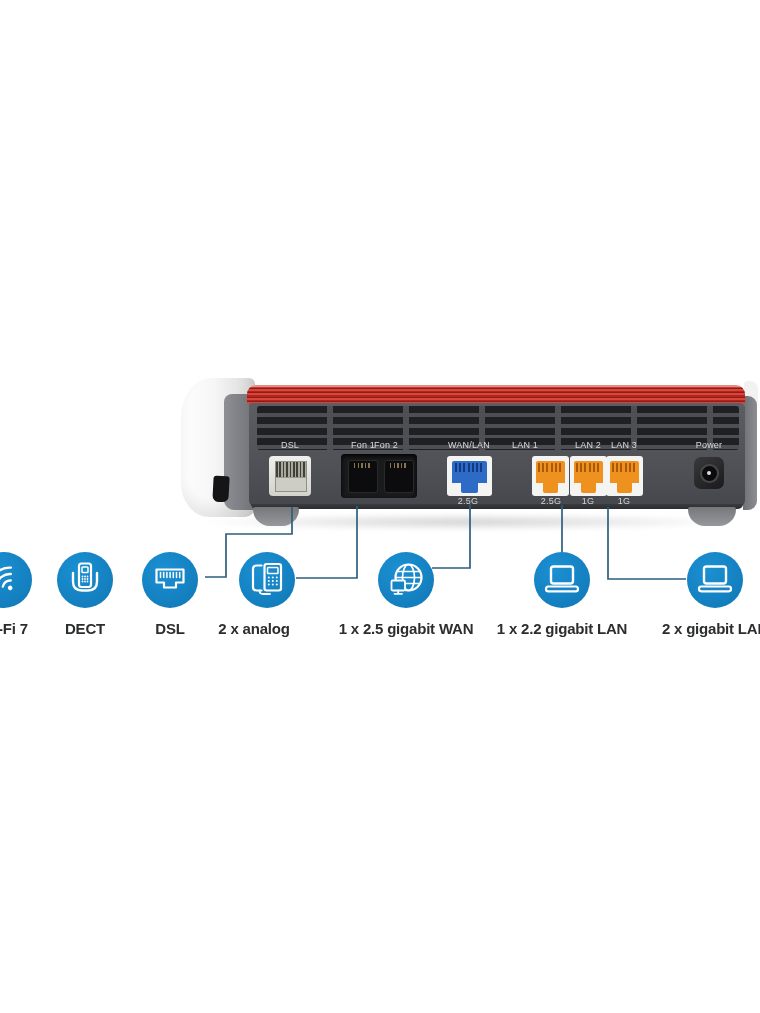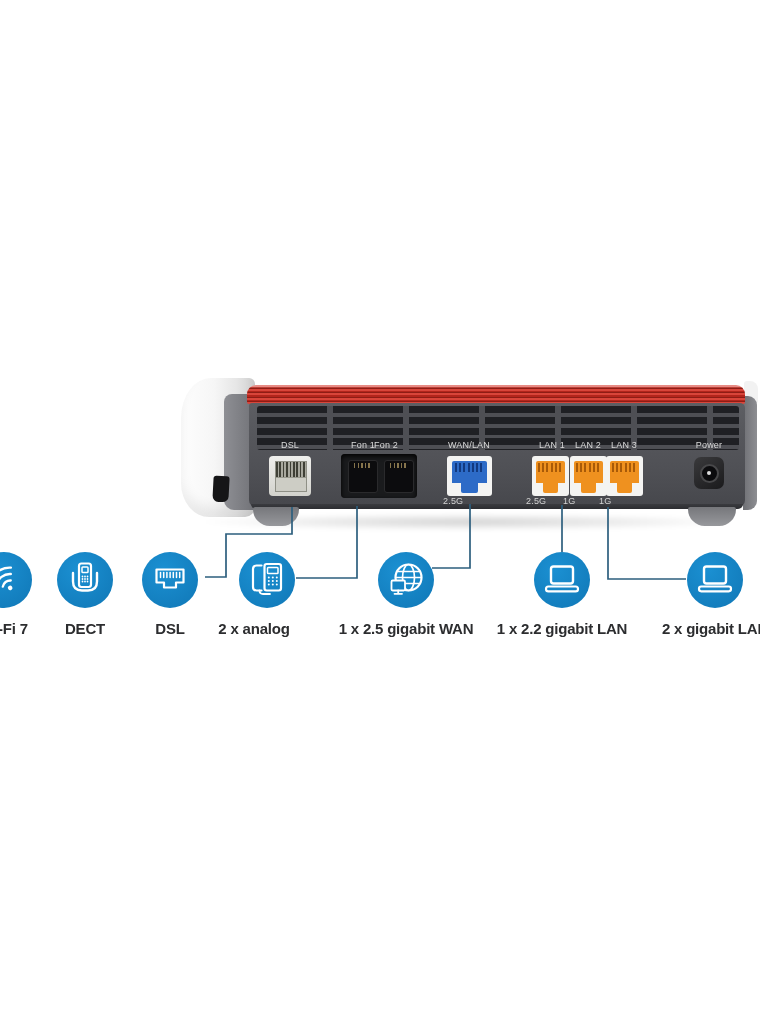--- a/index.html
+++ b/index.html
@@ -41,21 +41,21 @@
     background:radial-gradient(ellipse at center,rgba(0,0,0,.17),rgba(0,0,0,0) 68%);
     filter:blur(2px);}
   .foot{top:507px;height:19px;background:linear-gradient(180deg,#76777b,#97989c);
     border-radius:3px 3px 22px 22px;}
   .foot-l{left:253px;width:46px;}
   .foot-r{left:688px;width:48px;}
 
   
   .port-label{top:440px;width:60px;margin-left:-30px;text-align:center;
     font-size:9px;letter-spacing:.2px;color:#d9d9d9;}
-  .speed-label{top:496px;width:50px;margin-left:-25px;text-align:left;
+  .speed-label{top:496px;width:50px;margin-left:-25px;text-align:center;
     font-size:9px;letter-spacing:.2px;color:#d4d4d4;}
 
   
   .dsl-bezel{left:269px;top:456px;width:42px;height:40px;border-radius:4px;
     background:linear-gradient(180deg,#efefec,#d3d3cd);}
   .dsl-inner{left:275px;top:461px;width:30px;height:29px;border:1px solid #8f9086;
     background-image:
       repeating-linear-gradient(90deg,#3f4036 0 1.6px,#a8a89e 1.6px 3.4px),
       linear-gradient(180deg,#9a9b90 0 55%,#cdcdc5 55%);
     background-size:100% 15px,100% 100%;background-repeat:no-repeat;}
@@ -106,21 +106,21 @@
   <div class="abs right-sliver"></div>
   <div class="abs right-side"></div>
   <div class="abs red-top"></div>
   <div class="abs panel"></div>
   <div class="abs vents"></div>
 
   <div class="abs port-label" style="left:290px">DSL</div>
   <div class="abs port-label" style="left:363px">Fon 1</div>
   <div class="abs port-label" style="left:386px">Fon 2</div>
   <div class="abs port-label" style="left:469px">WAN/LAN</div>
-  <div class="abs port-label" style="left:552px">LAN 1</div>
+  <div class="abs port-label" style="left:525px">LAN 1</div>
   <div class="abs port-label" style="left:588px">LAN 2</div>
   <div class="abs port-label" style="left:624px">LAN 3</div>
   <div class="abs port-label" style="left:709px">Power</div>
 
   <div class="abs dsl-bezel"></div>
   <div class="abs dsl-inner"></div>
 
   <div class="abs fon-recess"></div>
   <div class="abs fon-port fon-1"></div>
   <div class="abs fon-port fon-2"></div>

